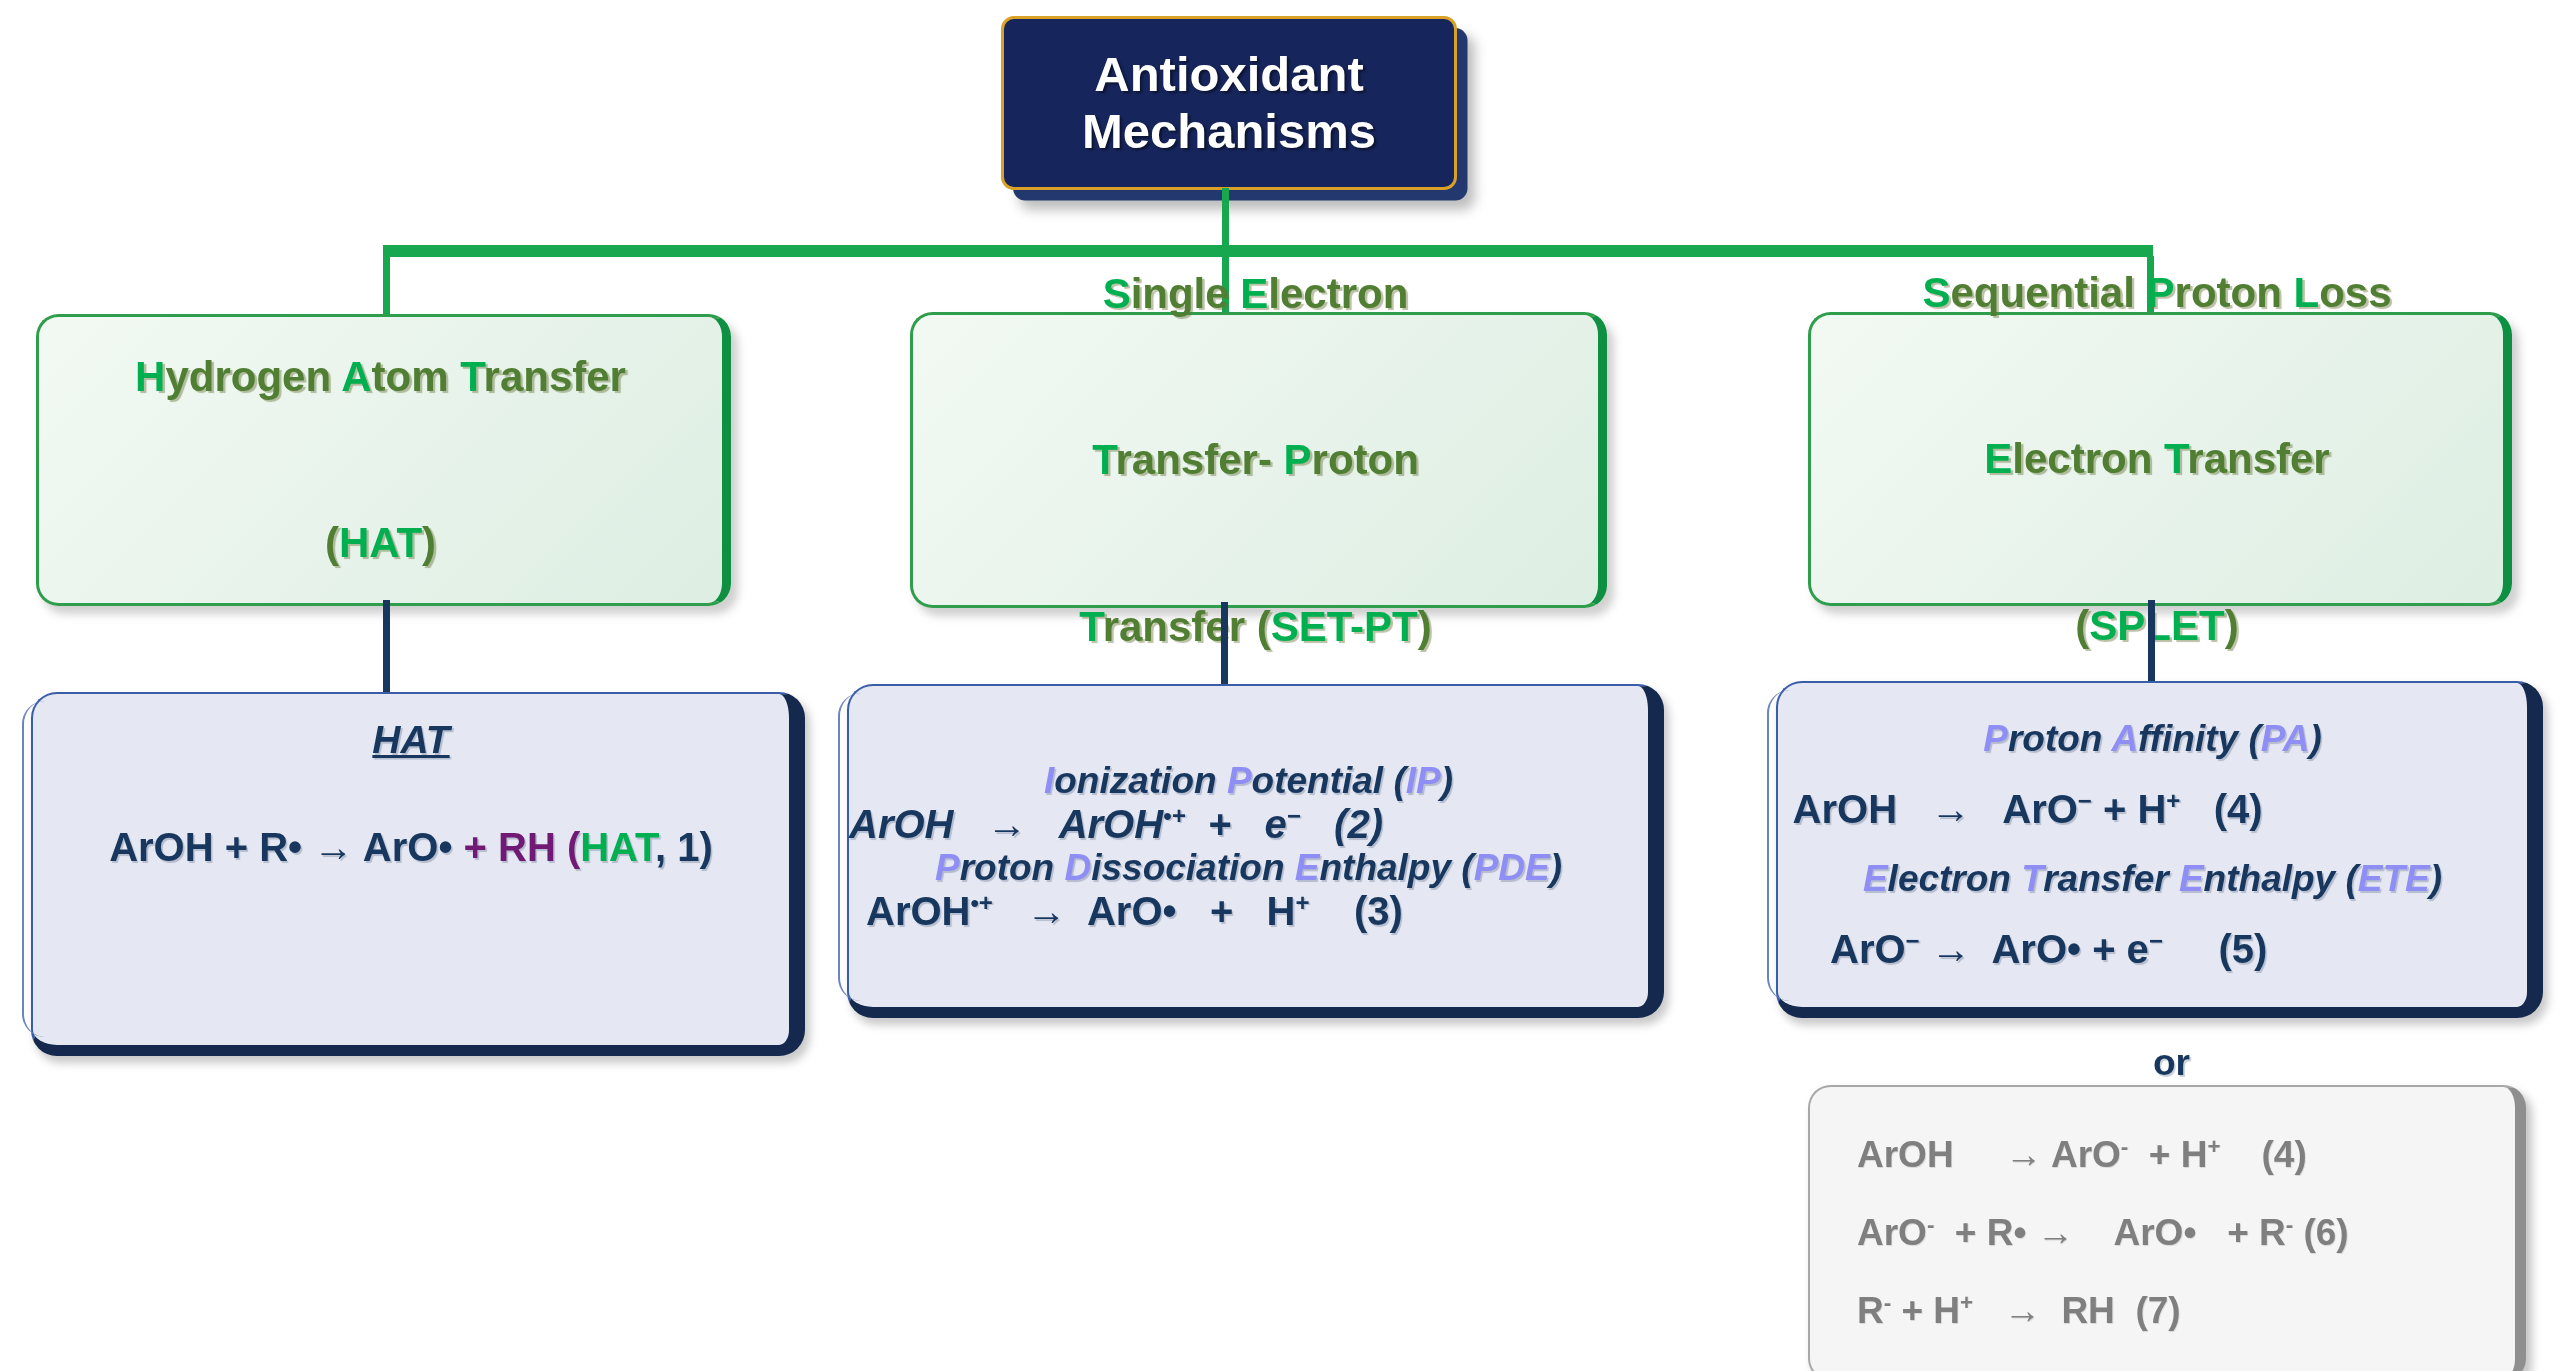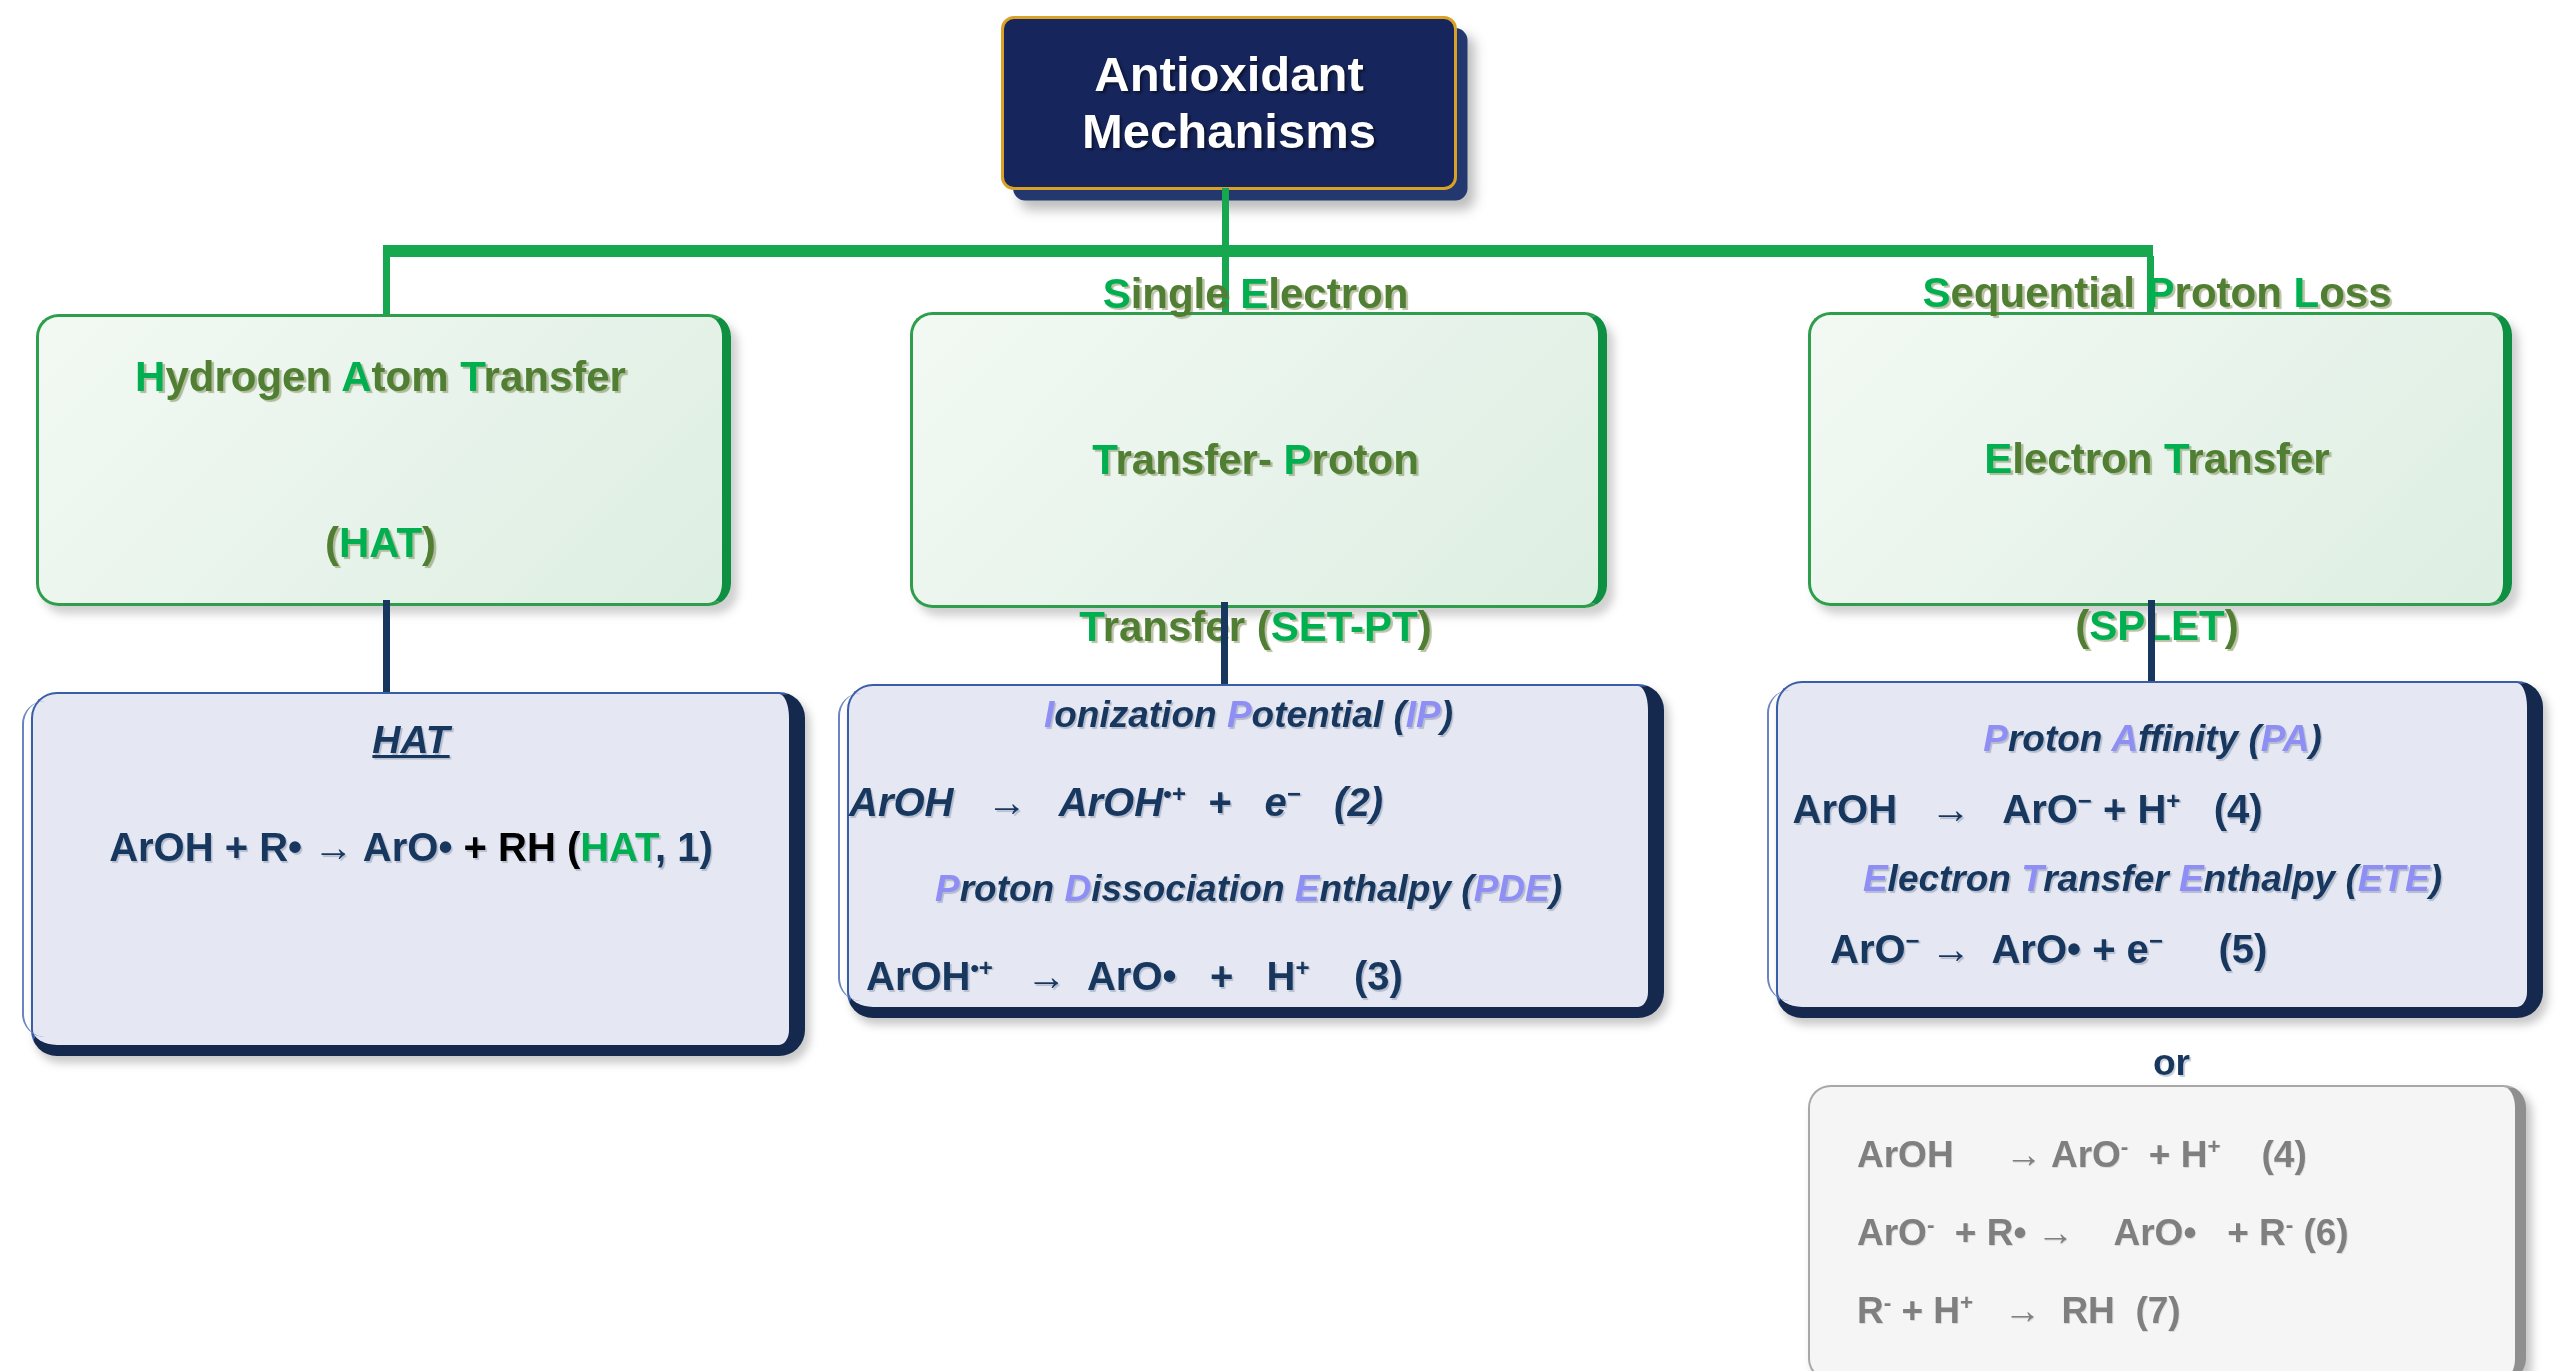--- a/index.html
+++ b/index.html
@@ -87,24 +87,24 @@
       <div><span style="color: rgb(80, 126, 50);">(</span><span style="color: rgb(0, 176, 80);">SPLET</span><span style="color: rgb(80, 126, 50);">)</span></div>
     </div>
   </div>
 
   <div class="conn navy" style="left:383px;top:600px;width:7.3px;height:94px;"></div>
   <div class="conn navy" style="left:1221px;top:602px;width:7.3px;height:84px;"></div>
   <div class="conn navy" style="left:2148px;top:600px;width:7.3px;height:82px;"></div>
 
   <div class="eq-box" style="left:31px;top:692px;width:740px;height:303px;padding:24px 8px;gap:63px;align-items:center;">
     <div class="row hdr" style="font-size:39px;"><span style="color: rgb(23, 55, 94); text-decoration: underline;">HAT</span></div>
-    <div class="row eq"><span style="color: rgb(23, 55, 94);">ArOH + R</span><span style="color: rgb(23, 55, 94);">•</span><span style="color: rgb(23, 55, 94);"> → ArO</span><span style="color: rgb(23, 55, 94);">•</span><span style="color: #000000;"> + RH (</span><span style="color: rgb(0, 176, 80);">HAT</span><span style="color: rgb(23, 55, 94);">, 1)</span></div>
+    <div class="row eq"><span style="color: rgb(23, 55, 94);">ArOH + R</span><span style="color: rgb(23, 55, 94);">•</span><span style="color: rgb(23, 55, 94);"> → ArO</span><span style="color: rgb(23, 55, 94);">•</span><span style="color: #701a75;"> + RH (</span><span style="color: rgb(0, 176, 80);">HAT</span><span style="color: rgb(23, 55, 94);">, 1)</span></div>
   </div>
 
-  <div class="eq-box" style="left:847px;top:684px;width:799px;height:305px;justify-content:space-between;padding:8px 0;">
+  <div class="eq-box" style="left:847px;top:684px;width:799px;height:305px;justify-content:center;padding:8px 0;">
     <div class="row hdr"><span style="color: rgb(142, 142, 245);">I</span><span style="color: rgb(23, 55, 94);">onization </span><span style="color: rgb(142, 142, 245);">P</span><span style="color: rgb(23, 55, 94);">otential (</span><span style="color: rgb(142, 142, 245);">IP</span><span style="color: rgb(23, 55, 94);">)</span></div>
     <div class="row eq" style="font-style:italic;"><span style="color: rgb(23, 55, 94);">ArOH   →   ArOH</span><sup style="color: rgb(23, 55, 94);">•+</sup><span style="color: rgb(23, 55, 94);">  +   e</span><sup style="color: rgb(23, 55, 94);">−</sup><span style="color: rgb(23, 55, 94);">   (2)</span></div>
     <div class="row hdr"><span style="color: rgb(142, 142, 245);">P</span><span style="color: rgb(23, 55, 94);">roton </span><span style="color: rgb(142, 142, 245);">D</span><span style="color: rgb(23, 55, 94);">issociation </span><span style="color: rgb(142, 142, 245);">E</span><span style="color: rgb(23, 55, 94);">nthalpy (</span><span style="color: rgb(142, 142, 245);">PDE</span><span style="color: rgb(23, 55, 94);">)</span></div>
     <div class="row eq" style="padding-left:17px;"><span style="color: rgb(23, 55, 94);">ArOH</span><sup style="color: rgb(23, 55, 94);">•+</sup><span style="color: rgb(23, 55, 94);">   →  ArO</span><span style="color: rgb(23, 55, 94);">•</span><span style="color: rgb(23, 55, 94);">   +   H</span><sup style="color: rgb(23, 55, 94);">+</sup><span style="color: rgb(23, 55, 94);">    (3)</span></div>
   </div>
 
   <div class="eq-box" style="left:1776px;top:681px;width:749px;height:308px;justify-content:space-evenly;padding:8px 0;">
     <div class="row hdr"><span style="color: rgb(142, 142, 245);">P</span><span style="color: rgb(23, 55, 94);">roton </span><span style="color: rgb(142, 142, 245);">A</span><span style="color: rgb(23, 55, 94);">ffinity (</span><span style="color: rgb(142, 142, 245);">PA</span><span style="color: rgb(23, 55, 94);">)</span></div>
     <div class="row eq" style="padding-left:14.6px;"><span style="color: rgb(23, 55, 94);">ArOH   →   ArO</span><sup style="color: rgb(23, 55, 94);">−</sup><span style="color: rgb(23, 55, 94);"> + H</span><sup style="color: rgb(23, 55, 94);">+</sup><span style="color: rgb(23, 55, 94);">   (4)</span></div>
     <div class="row hdr"><span style="color: rgb(142, 142, 245);">E</span><span style="color: rgb(23, 55, 94);">lectron </span><span style="color: rgb(142, 142, 245);">T</span><span style="color: rgb(23, 55, 94);">ransfer </span><span style="color: rgb(142, 142, 245);">E</span><span style="color: rgb(23, 55, 94);">nthalpy (</span><span style="color: rgb(142, 142, 245);">ETE</span><span style="color: rgb(23, 55, 94);">)</span></div>

